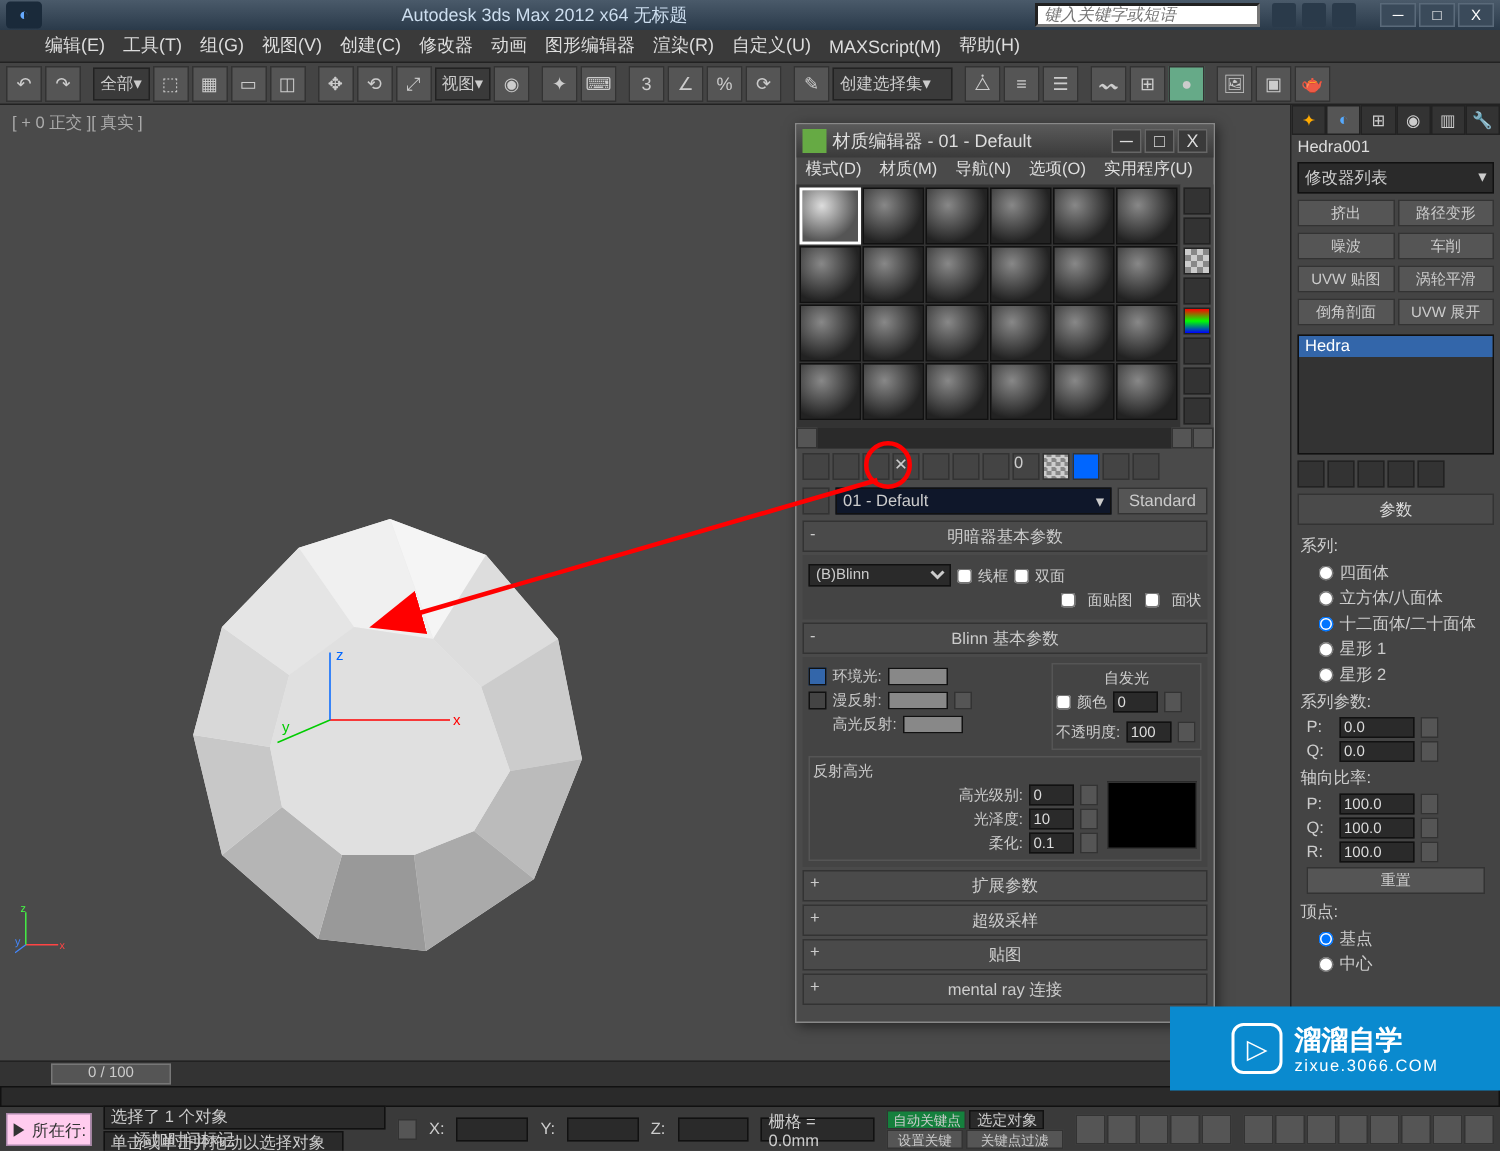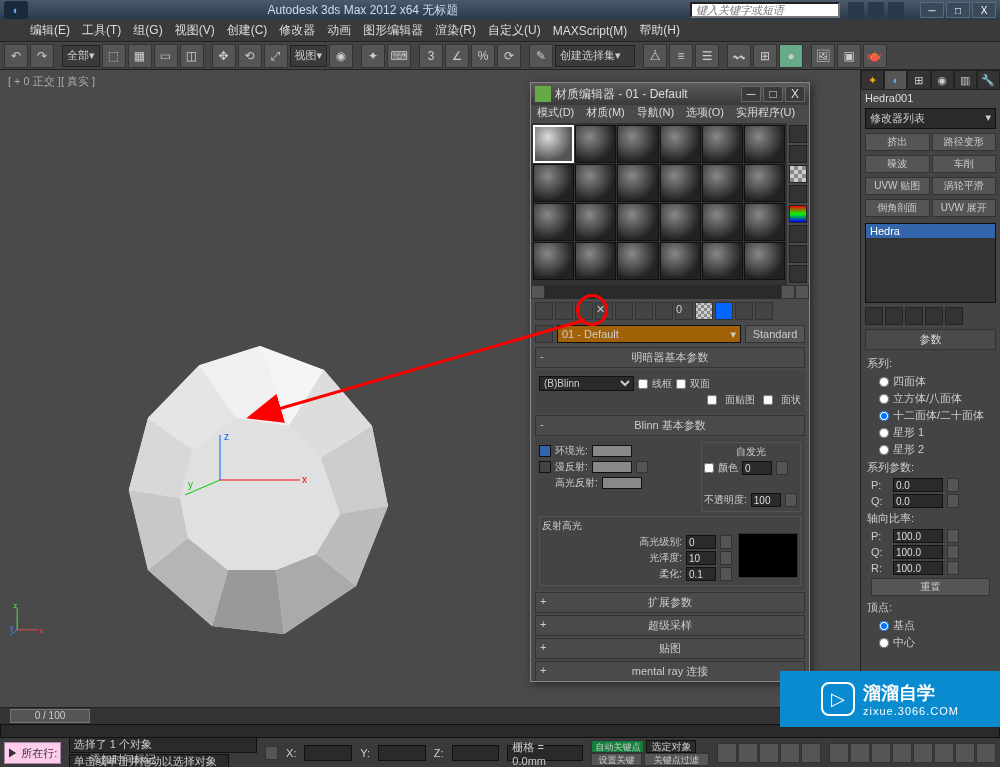--- a/index.html
+++ b/index.html
@@ -44,21 +44,21 @@
 .param-label { color: #ccc; padding: 2px 0; }
 .radio-row { display: flex; align-items: center; gap: 4px; padding: 1px 0; margin-left: 12px; }
 .radio-row input { width: 10px; height: 10px; }
 .spin-row { display: flex; align-items: center; gap: 4px; padding: 1px 0; margin-left: 4px; }
 .spin-row label { width: 18px; }
 .spinner { width: 50px; height: 14px; background: #2a2a2a; border: 1px solid #111; color: #ddd; padding: 0 2px; font-size: 10px; }
 .spin-btns { width: 12px; height: 14px; background: #555; border: 1px solid #333; }
 
 .timeline-area { position: absolute; bottom: 0; left: 0; right: 0; height: 60px; background: #3a3a3a; border-top: 1px solid #222; }
 .timeslider { height: 16px; background: #333; display: flex; align-items: center; padding: 0 10px; }
-.timeslider .handle { width: 80px; height: 14px; background: #555; border: 1px solid #777; text-align: center; font-size: 10px; }
+.timeslider .handle { width: 80px; height: 14px; background: #555; border: 1px solid #777; text-align: center; font-size: 10px; margin-left: 24px; }
 .trackbar { height: 14px; background: #2a2a2a; border: 1px solid #111; }
 .statusbar { height: 30px; display: flex; align-items: center; padding: 0 4px; gap: 8px; font-size: 11px; color: #ccc; }
 .statusbar .pink { width: 60px; height: 22px; background: #fce; border: 1px solid #a8a; color: #333; display: flex; align-items: center; justify-content: center; }
 .statusbar .field { height: 16px; background: #2a2a2a; border: 1px solid #111; padding: 0 4px; display: flex; align-items: center; }
 .statusbar .navbtns { display: flex; gap: 1px; }
 .statusbar .navbtns span { width: 20px; height: 20px; background: #555; border: 1px solid #333; }
 
 
 .mat-editor { position: absolute; top: 82px; left: 530px; width: 280px; height: 600px; background: #4a4a4a; border: 1px solid #888; box-shadow: 2px 2px 8px rgba(0,0,0,0.5); display: flex; flex-direction: column; }
 .mat-title { height: 22px; background: linear-gradient(#5a5a5a, #3a3a3a); display: flex; align-items: center; padding: 0 4px; color: #ddd; font-size: 12px; }
@@ -72,21 +72,21 @@
 .mat-slot.sel { border: 2px solid #fff; background: radial-gradient(circle at 35% 30%, #ddd, #555 70%); }
 .mat-side { width: 22px; background: #4a4a4a; display: flex; flex-direction: column; gap: 2px; padding: 2px; }
 .mat-side span { width: 18px; height: 18px; background: #333; border: 1px solid #222; }
 .mat-hscroll { height: 14px; background: #3a3a3a; display: flex; }
 .mat-hscroll span { width: 14px; background: #555; border: 1px solid #333; }
 .mat-hscroll .track { flex: 1; background: #2a2a2a; }
 .mat-tools { height: 24px; display: flex; align-items: center; padding: 0 4px; gap: 2px; }
 .mat-tools span { width: 18px; height: 18px; background: #444; border: 1px solid #333; }
 .mat-namebar { height: 22px; display: flex; align-items: center; padding: 0 4px; gap: 4px; }
 .mat-namebar .pick { width: 18px; height: 18px; background: #444; border: 1px solid #333; }
-.mat-namebar .name { flex: 1; height: 18px; background: #a16207; border: 1px solid #111; padding: 0 4px; display: flex; align-items: center; justify-content: space-between; }
+.mat-namebar .name { flex: 1; height: 18px; background: #0f172a; border: 1px solid #111; padding: 0 4px; display: flex; align-items: center; justify-content: space-between; }
 .mat-namebar .type { width: 60px; height: 18px; background: #555; border: 1px solid #333; text-align: center; line-height: 16px; }
 .mat-rollouts { flex: 1; overflow: hidden; padding: 0 4px; }
 .mrollout-hdr { background: #4a4a4a; border: 1px solid #333; text-align: center; padding: 2px; margin: 2px 0; font-size: 11px; position: relative; }
 .mrollout-hdr .pm { position: absolute; left: 4px; }
 .mrollout-body { background: #444; padding: 4px; font-size: 10px; }
 .mrow { display: flex; align-items: center; gap: 4px; margin: 2px 0; }
 .mrow label { color: #ccc; }
 .colorswatch { width: 40px; height: 12px; background: #888; border: 1px solid #111; }
 .mcheck { width: 10px; height: 10px; }
 
@@ -435,21 +435,21 @@
             </div>
         </div>
         <div style="width:100px;border:1px solid #555;padding:2px">
           <div style="text-align:center">自发光</div>
           <div class="mrow">
               <input type="checkbox" class="mcheck" style="">
               <label>颜色</label>
               <input class="spinner" style="width: 30px;" value="0">
               <div class="spin-btns"></div>
             </div>
-          <div class="mrow" style="margin-top:18px">
+          <div class="mrow" style="margin-top:6px">
               <label>不透明度:</label>
               <input class="spinner" style="width: 30px;" value="100">
               <div class="spin-btns"></div>
             </div>
         </div>
       </div>
       <div style="border:1px solid #555;padding:2px;margin-top:4px">
         <div>反射高光</div>
         <div style="display:flex;gap:6px">
           <div style="flex:1">

